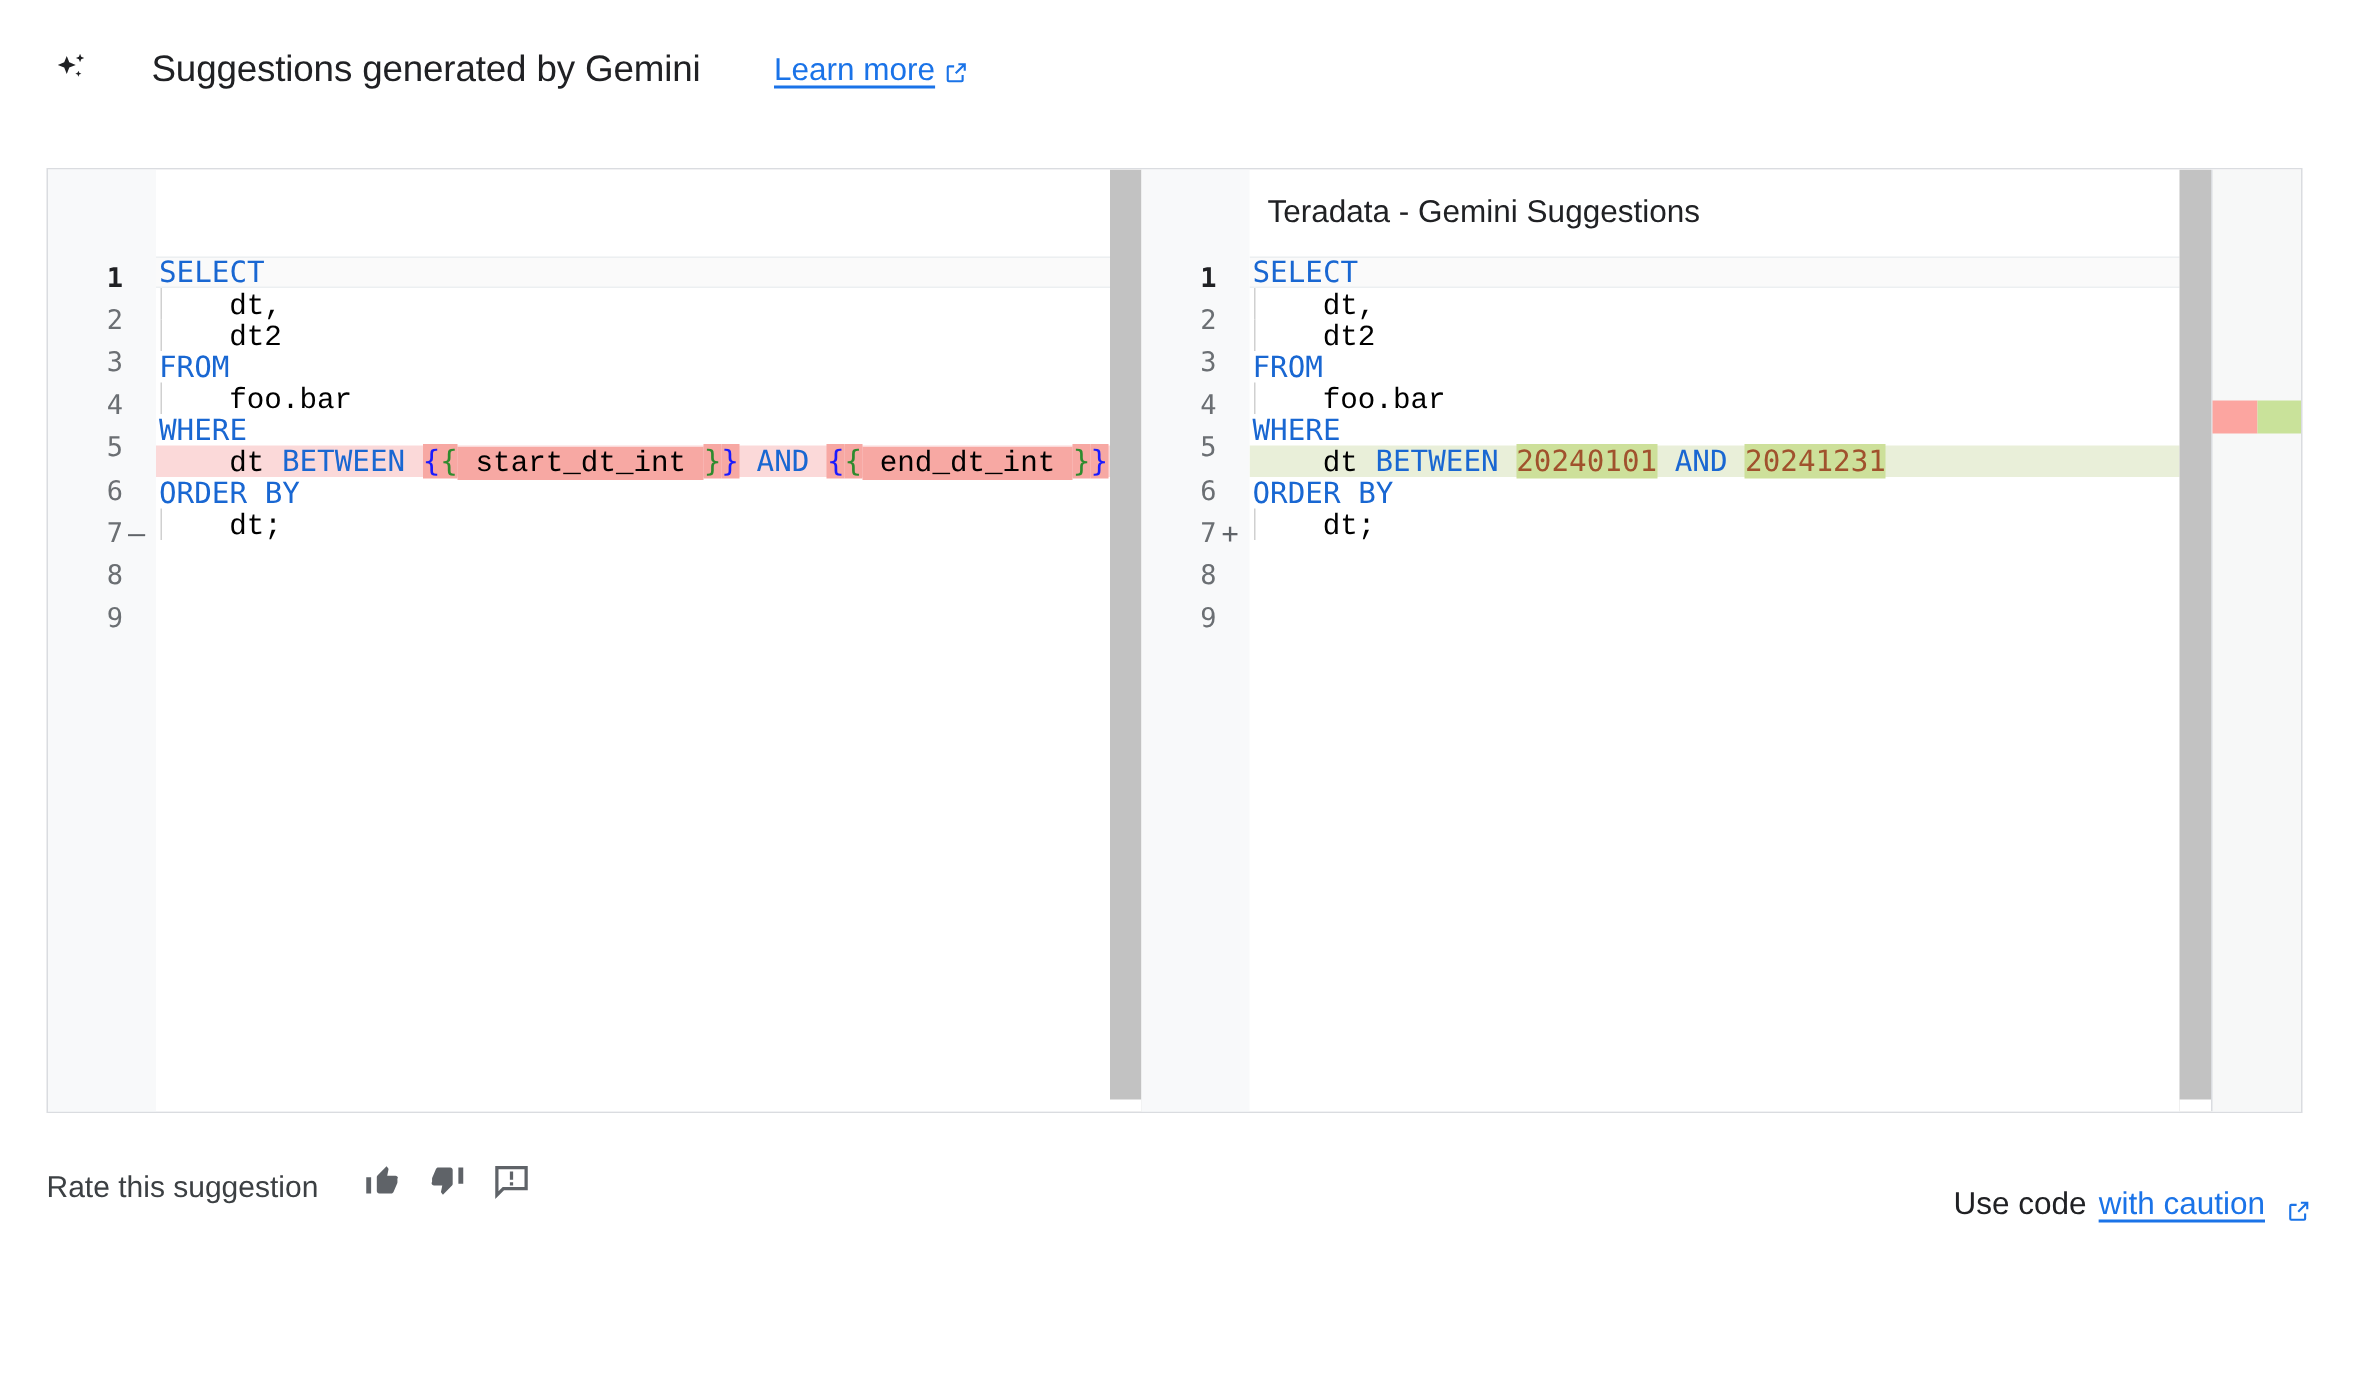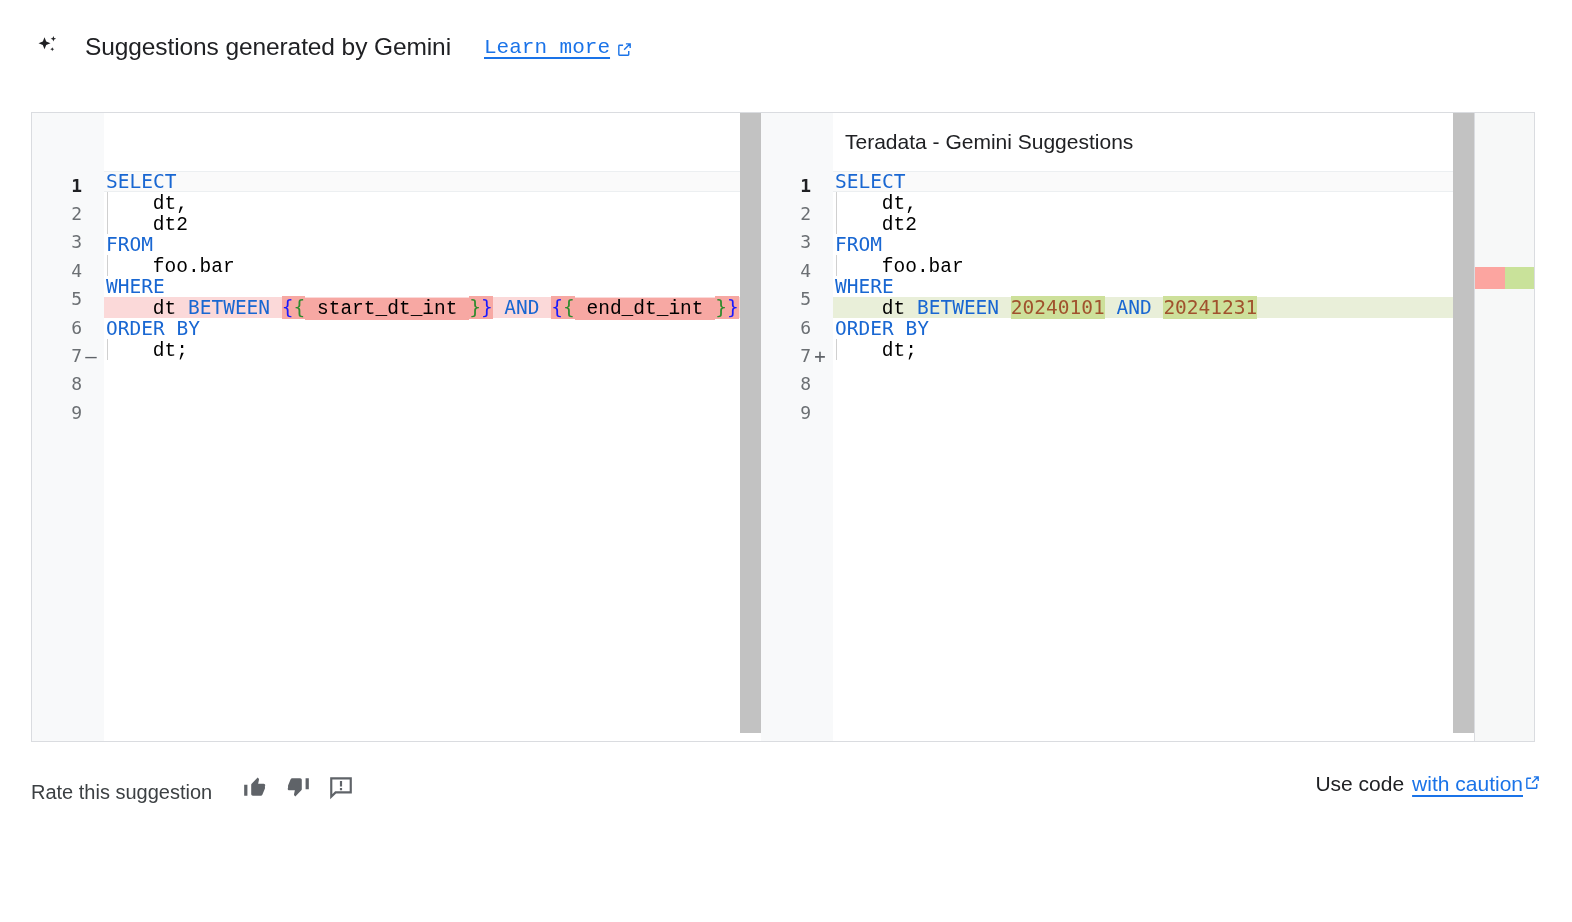--- a/index.html
+++ b/index.html
@@ -17,21 +17,21 @@
     background: #ffffff;
     overflow: hidden;
   }
 
   
   .hdr {
     position: absolute;
     left: 31px; top: 26px;
     height: 42px;
     display: flex; align-items: center;
-    gap: 0px;
+    gap: 16px;
   }
   .sparkle-icon {
     width: 34px; height: 34px;
     display: flex; align-items: center; justify-content: center;
     color: #202124;
     flex: 0 0 auto;
   }
   .hdr-title {
     margin-left: 20px;
     font-size: 24.5px;
@@ -44,21 +44,20 @@
     display: inline-flex; align-items: center; gap: 6px;
     color: #1a73e8;
     font-size: 21px;
     text-decoration: none;
     white-space: nowrap;
     cursor: pointer;
   }
   .learn-more .lm-text {
     text-decoration: underline;
     text-underline-offset: 4px;
-    font-family: Liberation Mono, monospace;
   }
   .ext-ico { display:inline-block; width: 17px; height: 17px; }
 
   
   .editor-wrap {
     position: absolute;
     left: 31px; top: 112px;
     width: 1504px; height: 630px;
     border: 1px solid #dadce0;
     background: #ffffff;
@@ -224,21 +223,21 @@
     font-size: 21px;
     color: #202124;
     white-space: nowrap;
   }
   .use-code .uc-link {
     color: #1a73e8;
     text-decoration: underline;
     text-underline-offset: 4px;
     margin-left: 8px;
     cursor: pointer;
-    display: inline-flex; align-items: flex-start; gap: 1px;
+    display: inline-flex; align-items: flex-end; gap: 14px; margin-top: 19px;
   }
 
   
   .actionbar {
     position: absolute;
     left: 0; right: 0; bottom: 0;
     height: 78px;
     display: flex; align-items: center;
     padding: 0 31px;
     background: #ffffff;

